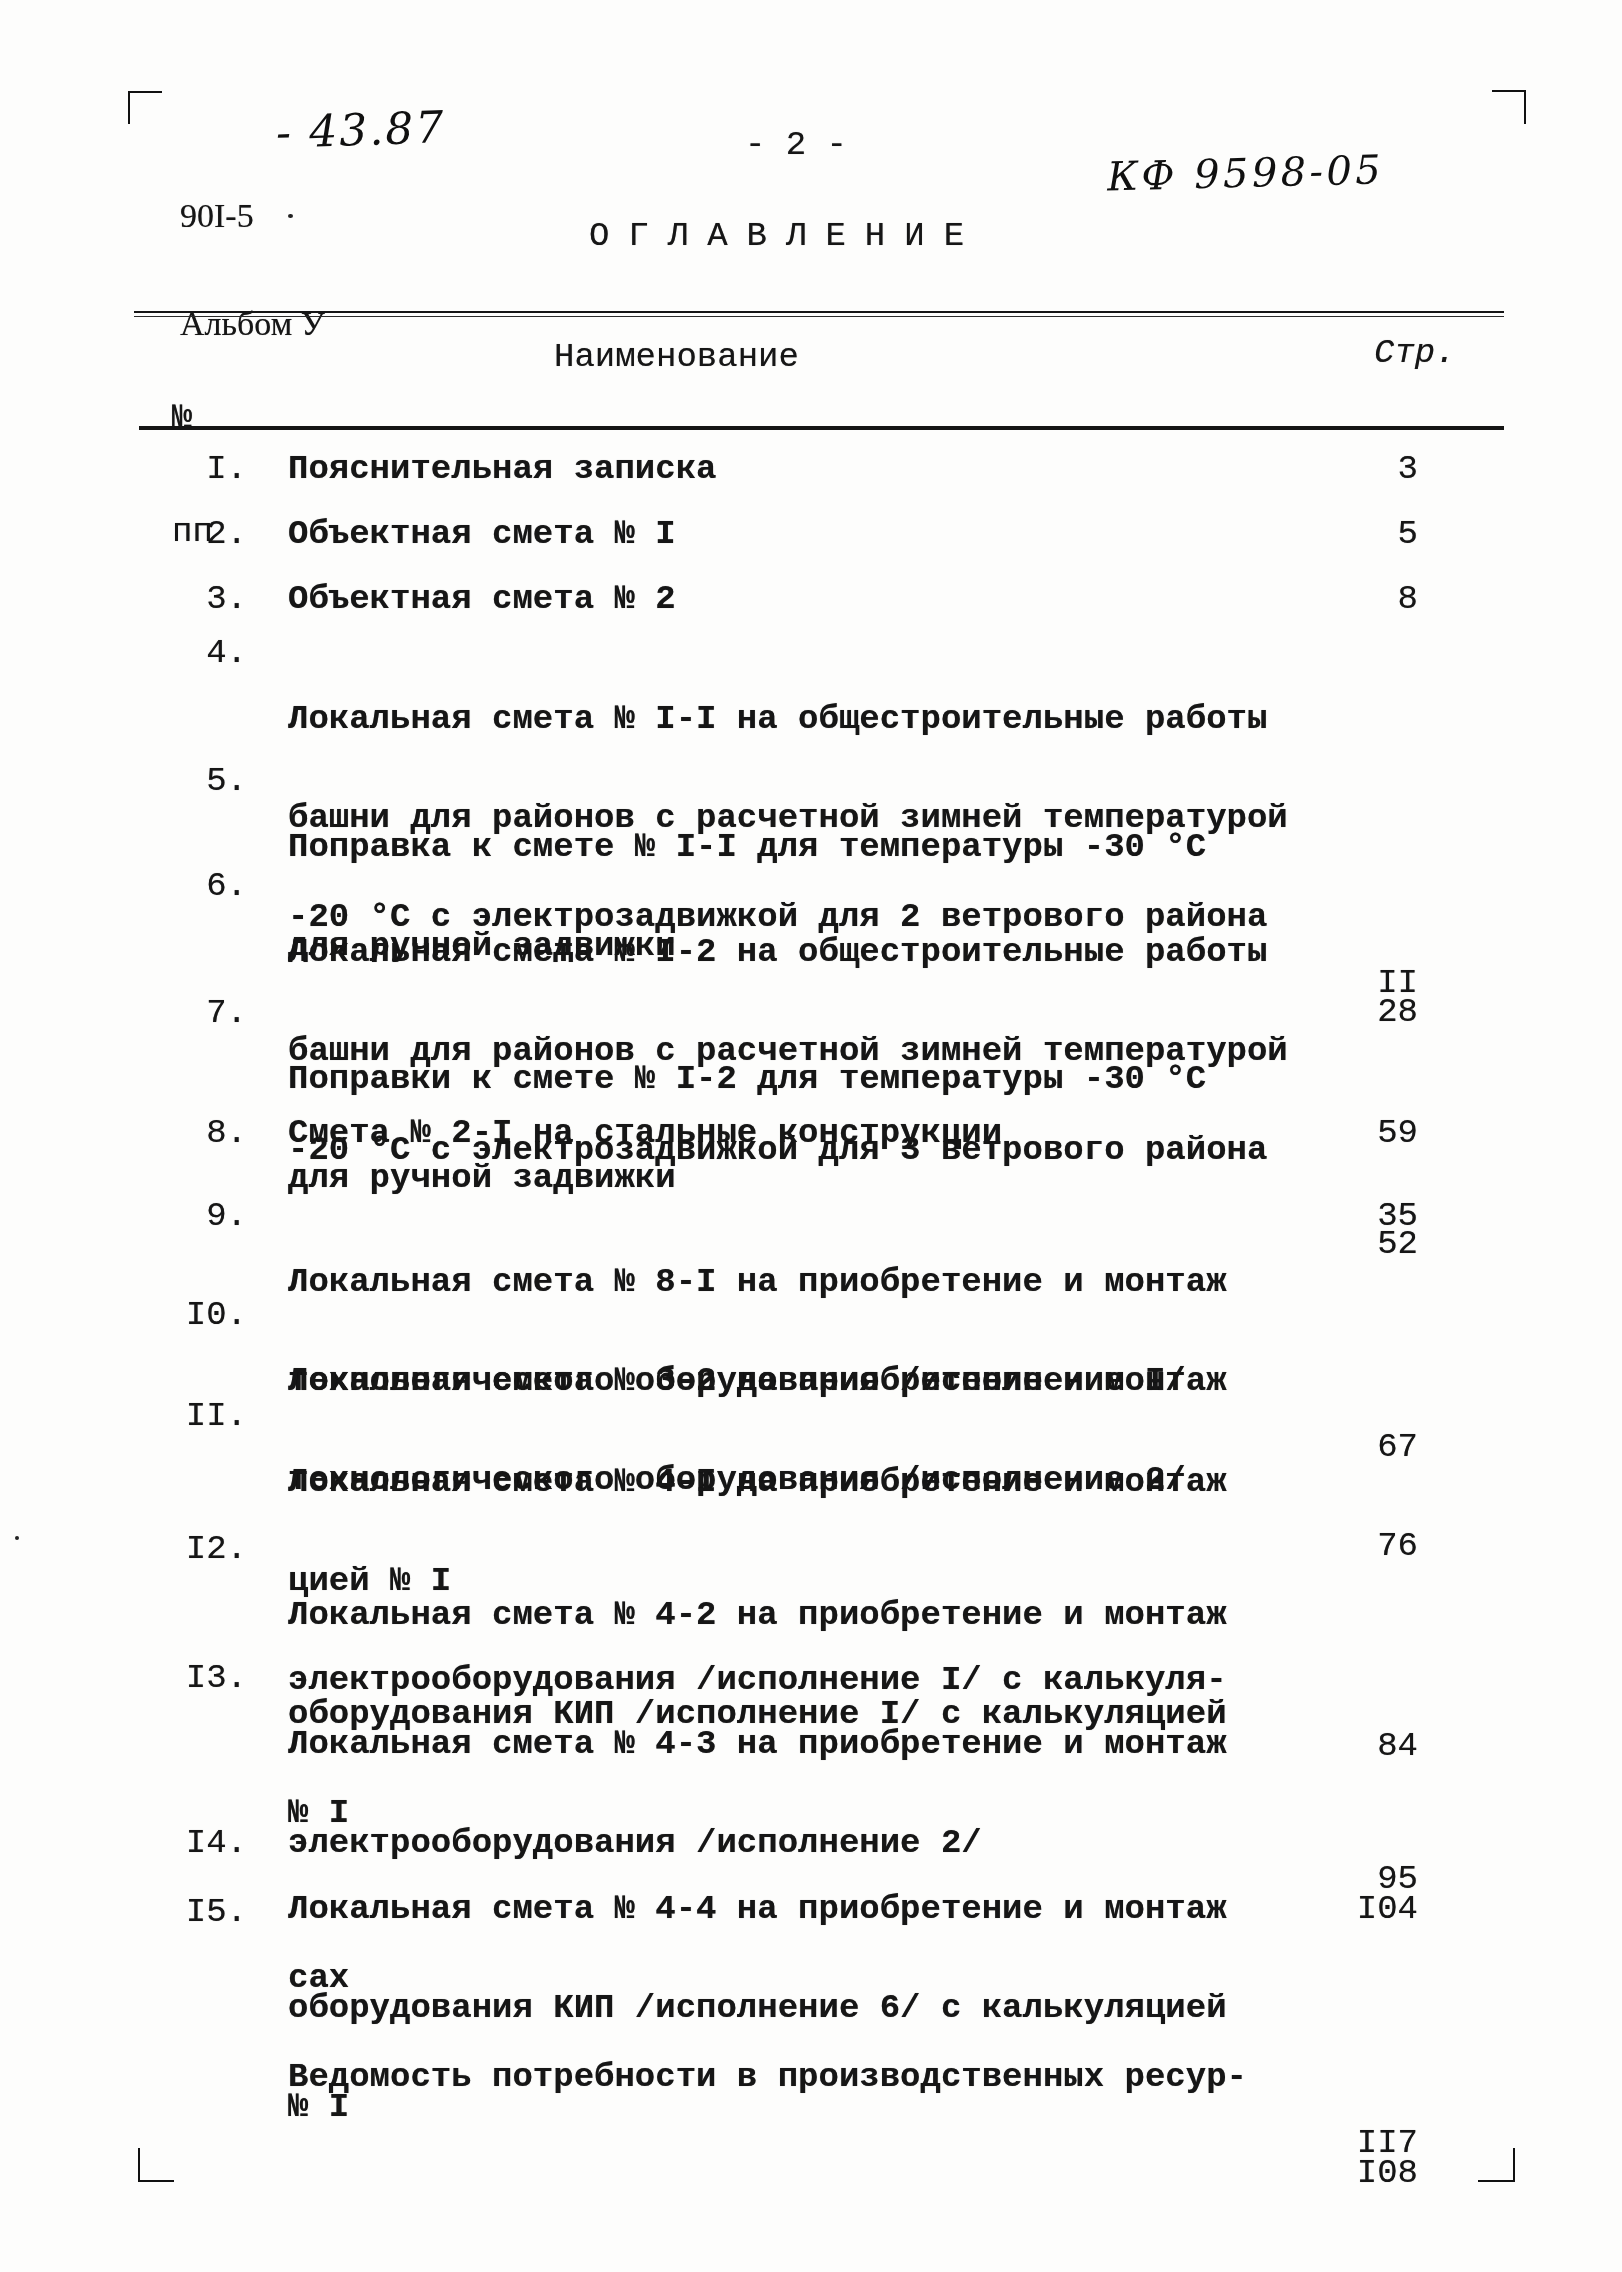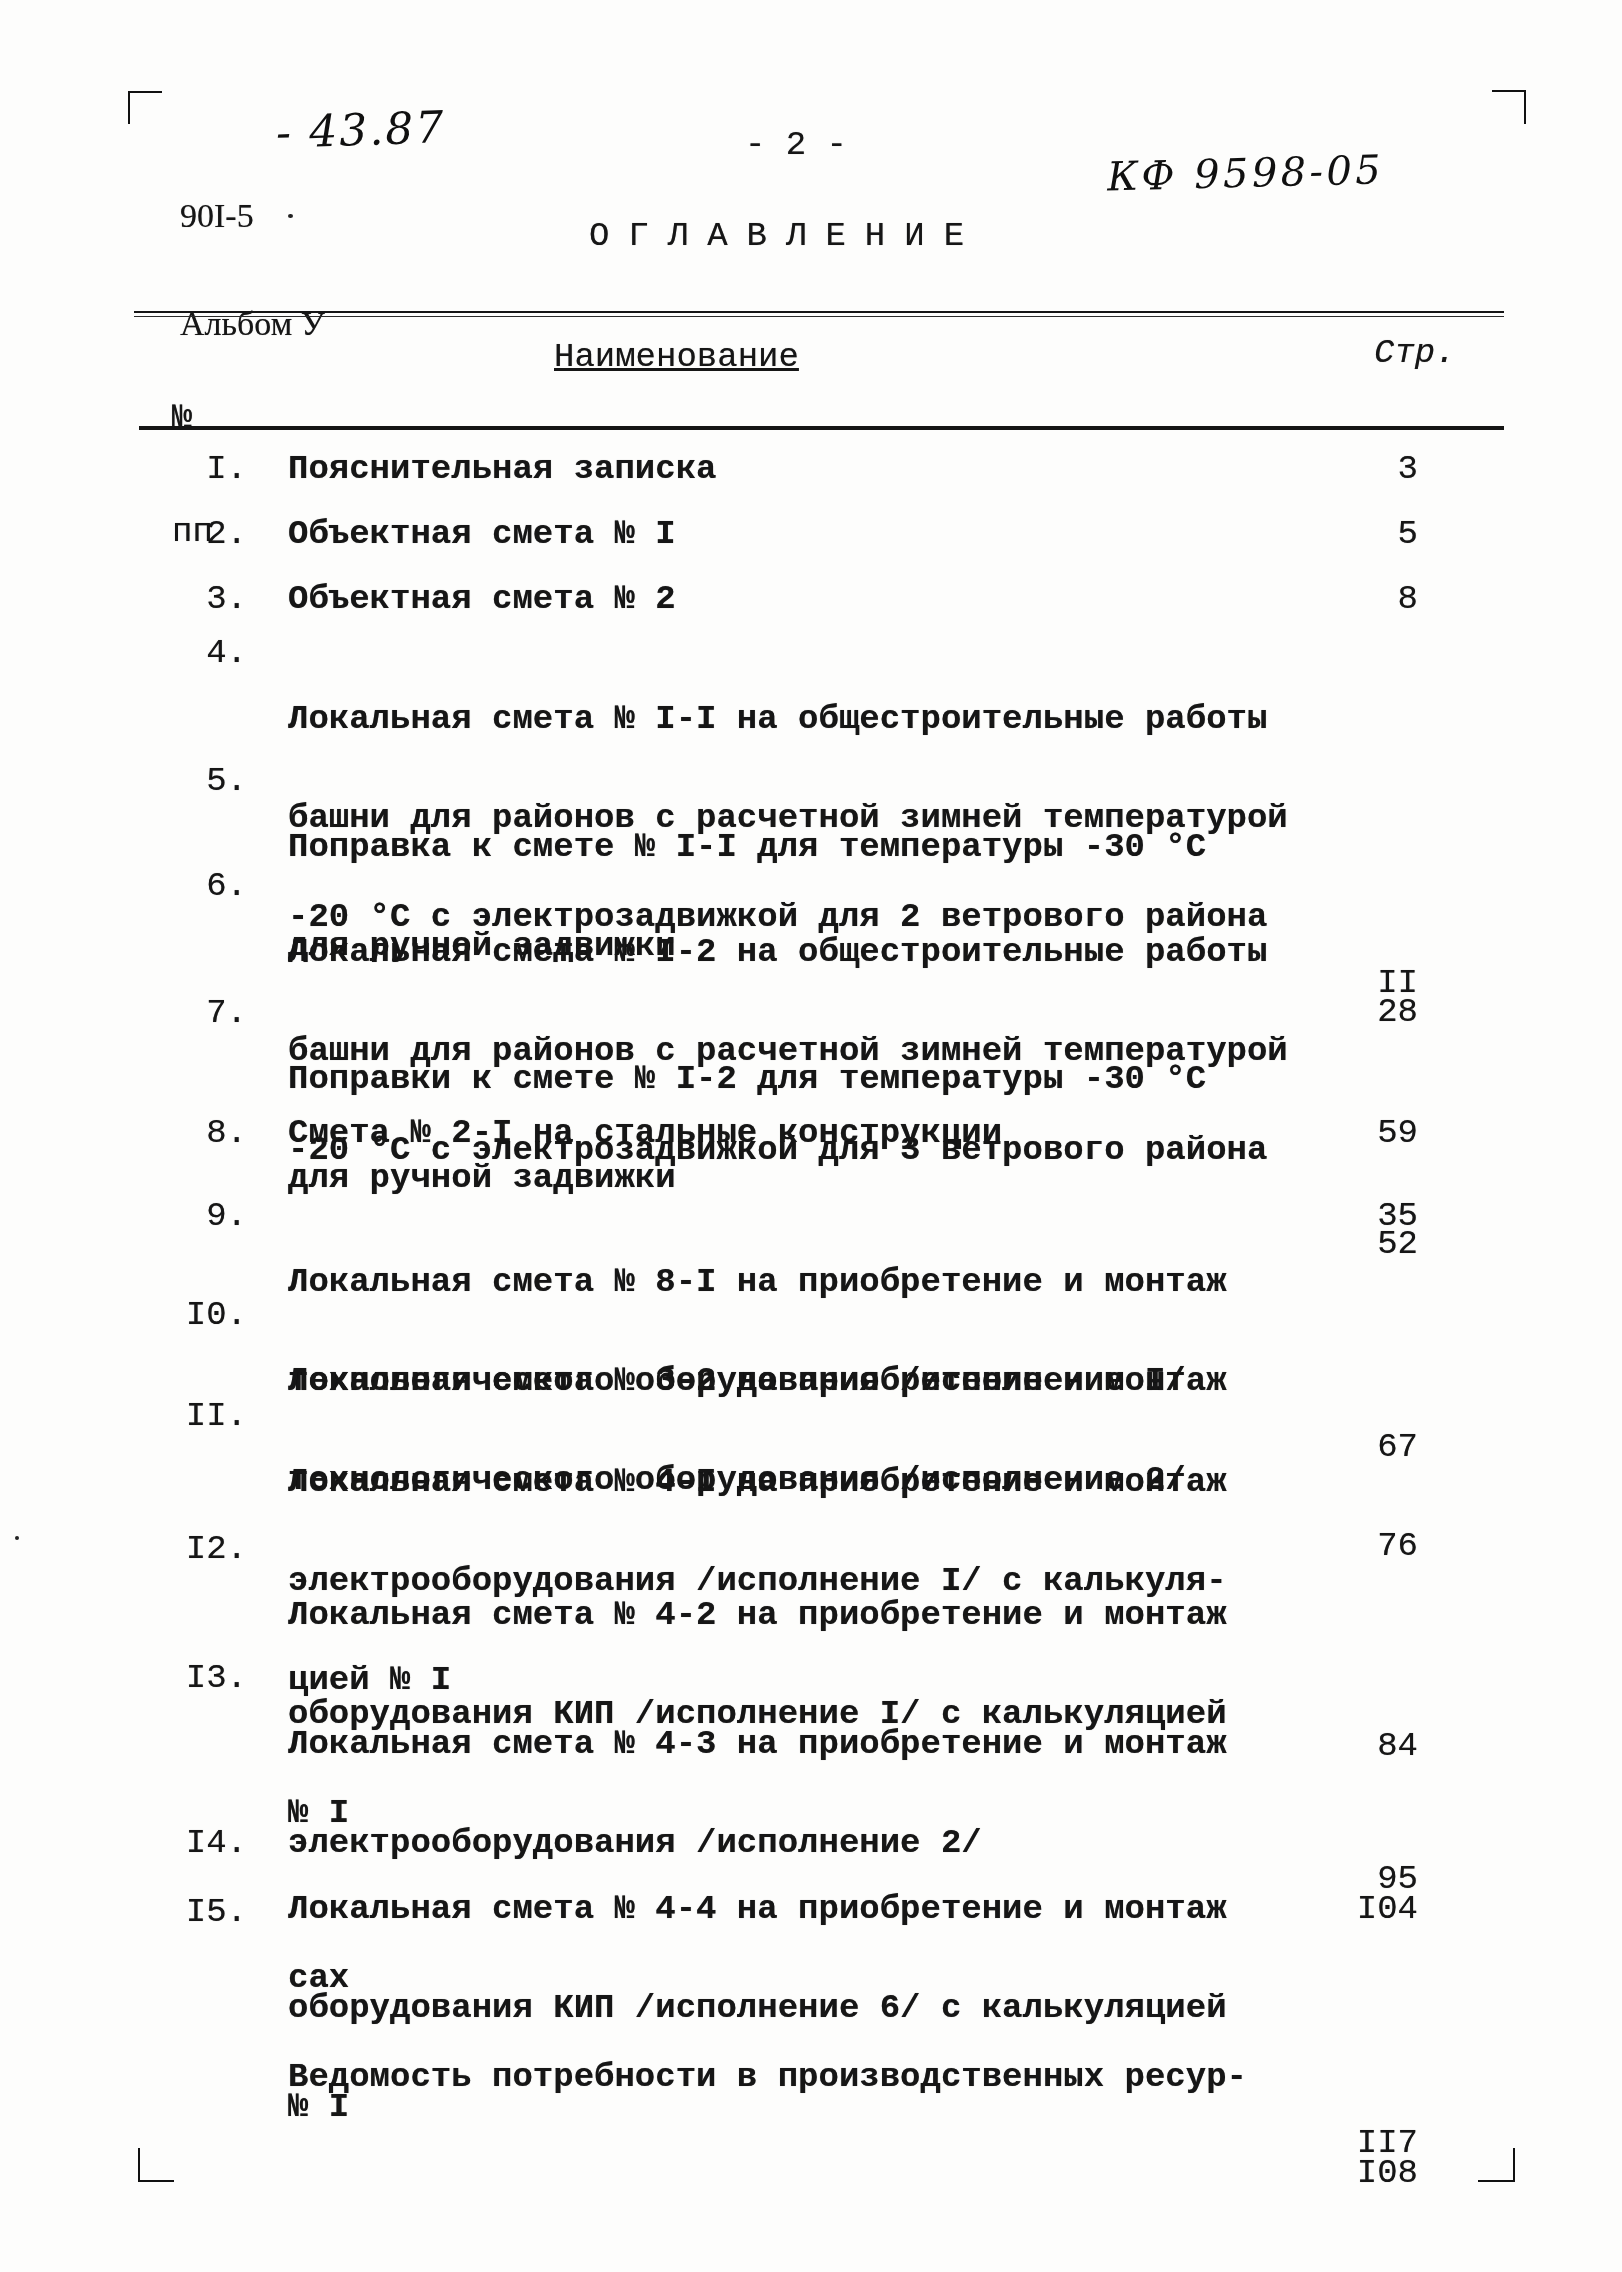--- a/index.html
+++ b/index.html
@@ -29,21 +29,21 @@
   .mark-tr{left:1492px;top:90px;width:32px;height:32px;border-top:2.7px solid #111;border-right:2.7px solid #111;}
   .mark-bl{left:138px;top:2148px;width:34px;height:32px;border-bottom:2.7px solid #111;border-left:2.7px solid #111;}
   .mark-br{left:1478px;top:2148px;width:35px;height:32px;border-bottom:2.7px solid #111;border-right:2.7px solid #111;}
   
   .rule{position:absolute;background:#151515;}
   .rule-top-a{left:134px;top:311px;width:1370px;height:2.1px;}
   .rule-top-b{left:134px;top:316px;width:1370px;height:1.4px;background:#2a2a2a;}
   .rule-head-bottom{left:139px;top:426px;width:1365px;height:4.1px;}
   
   .col-num-head{left:172px;top:323px;line-height:38px;}
-  .col-name-head{left:554px;top:341px;text-decoration:underline;}
+  .col-name-head{left:554px;top:341px;}
   .col-page-head{left:1374px;top:337px;font-style:italic;}
   .page-no{left:745px;top:129px;}
   .title{left:589px;top:220px;letter-spacing:19px;}
   .docline{left:180px;top:126px;line-height:36px;font-family:Liberation Serif, serif;}
   .hand-code{left:276px;top:104px;font-size:44px;transform:rotate(-2deg);letter-spacing:2.1px;}
   .hand-stamp{left:1107px;top:150px;font-size:40px;transform:rotate(-1.5deg);letter-spacing:3.4px;}
   
   .row{
     position:absolute;left:134px;width:1284px;
     display:flex;align-items:stretch;
@@ -166,22 +166,22 @@
     <div>Локальная смета № 3-2 на приобретение и монтаж</div>
     <div>технологического оборудования /исполнение 2/</div>
   </div>
   <div class="pg">76</div>
 </div>
 
 <div class="typed row" style="top:1400px">
   <div class="num">II.</div>
   <div class="txt">
     <div>Локальная смета № 4-I на приобретение и монтаж</div>
+    <div>цией № I</div>
     <div>электрооборудования /исполнение I/ с калькуля-</div>
-    <div>цией № I</div>
   </div>
   <div class="pg">84</div>
 </div>
 
 <div class="typed row" style="top:1533px">
   <div class="num">I2.</div>
   <div class="txt">
     <div>Локальная смета № 4-2 на приобретение и монтаж</div>
     <div>оборудования КИП /исполнение I/ с калькуляцией</div>
     <div>№ I</div>

